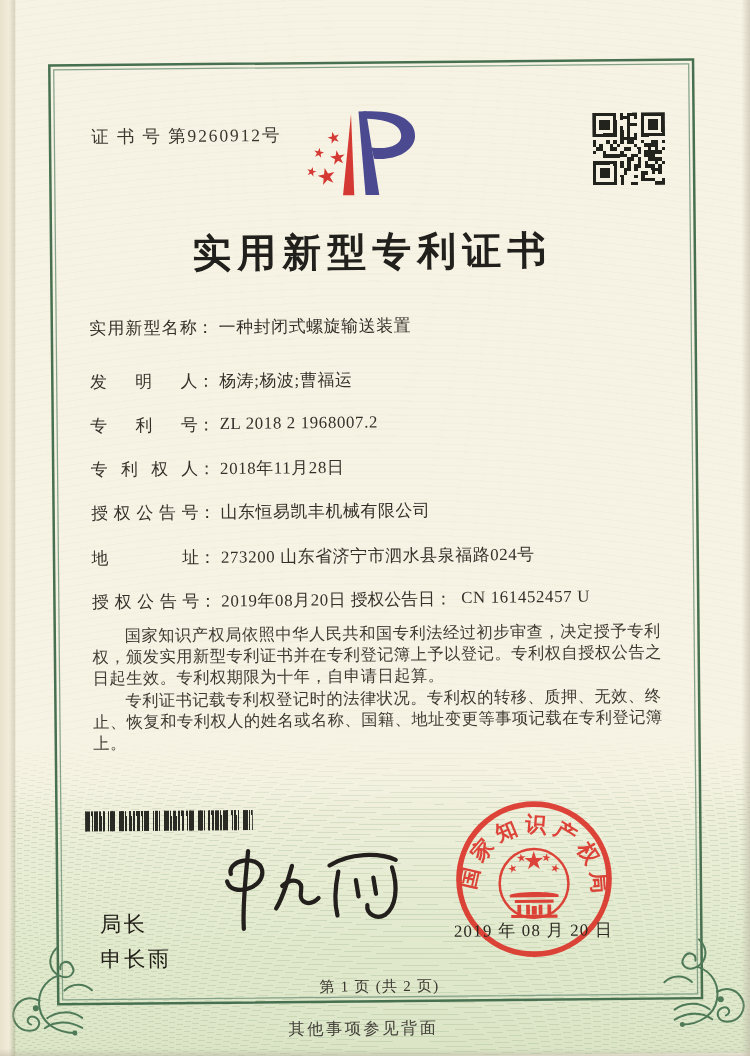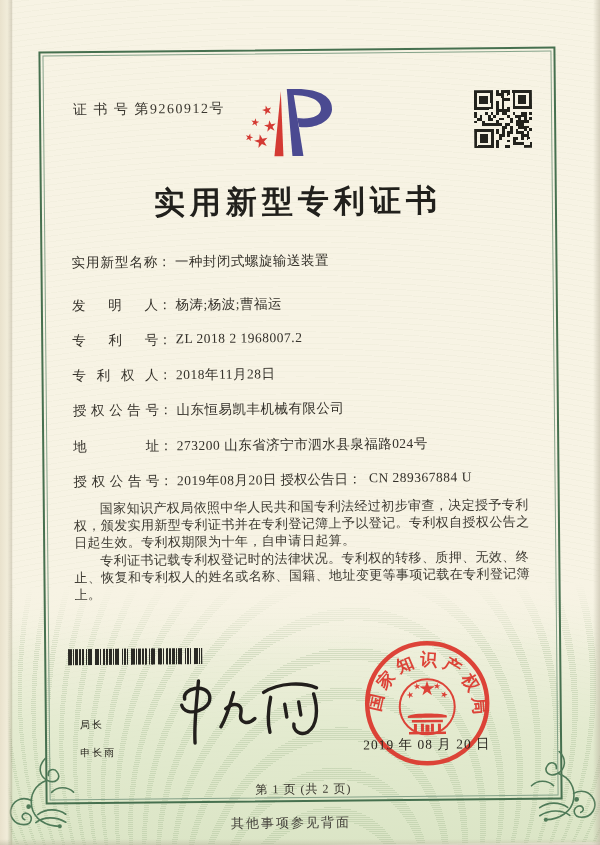--- a/index.html
+++ b/index.html
@@ -43,22 +43,22 @@
 
   .body-text{left:73px;top:498px;width:462px;font-size:13px;line-height:17.2px;
     color:#3e3b33;letter-spacing:.4px;}
   .body-text p{margin:0;text-indent:2em;}
 
   .barcode{left:66px;top:647px;width:134px;height:16px;
     background:
       repeating-linear-gradient(90deg,#2a2a25 0 2px,transparent 2px 7px),
       repeating-linear-gradient(90deg,#2a2a25 0 1px,transparent 1px 2px,#2a2a25 2px 4px,transparent 4px 5px,#2a2a25 5px 6px,transparent 6px 9px);}
 
-  .director{left:77px;top:709px;font-family:"Liberation Sans","DejaVu Sans",sans-serif;
-    font-size:10px;line-height:28px;color:#222019;letter-spacing:2px;}
+  .director{left:77px;top:724px;font-family:"Liberation Sans","DejaVu Sans",sans-serif;
+    font-size:17px;line-height:28px;color:#222019;letter-spacing:2px;}
   .signature{left:165px;top:668px;}
   .seal{left:352px;top:632px;z-index:3;}
   .seal-date{left:360px;top:737px;font-size:13.5px;letter-spacing:1px;color:#2b2821;z-index:4;}
 
   .page-info{left:0;right:0;top:781px;text-align:center;font-size:12px;color:#3a372f;letter-spacing:1px;}
   .back-note{left:0;right:26px;top:814px;text-align:center;font-size:13px;color:#43403a;letter-spacing:2px;}
 
   .ornament{z-index:2;}
   svg{display:block;}
 </style>
@@ -330,21 +330,21 @@
   <div class="abs field-row" style="top:400px">
     <span class="flabel">授权公告号</span><span class="fcolon">：</span><span class="fvalue">山东恒易凯丰机械有限公司</span>
   </div>
   <div class="abs field-row" style="top:436px">
     <span class="flabel">地址</span><span class="fcolon">：</span><span class="fvalue">273200 山东省济宁市泗水县泉福路024号</span>
   </div>
   <div class="abs field-row" style="top:471px;width:470px">
     <span class="flabel">授权公告号</span><span class="fcolon">：</span><span class="fvalue">2019年08月20日</span>
     <span class="grant-no">
       <span>授权公告日</span><span>：</span>
-      <span class="fvalue">CN 289367884 U</span>
+      <span class="fvalue">CN 161452457 U</span>
     </span>
   </div>
 
   <div class="abs body-text">
     <p>国家知识产权局依照中华人民共和国专利法经过初步审查，决定授予专利权，颁发实用新型专利证书并在专利登记簿上予以登记。专利权自授权公告之日起生效。专利权期限为十年，自申请日起算。</p>
     <p>专利证书记载专利权登记时的法律状况。专利权的转移、质押、无效、终止、恢复和专利权人的姓名或名称、国籍、地址变更等事项记载在专利登记簿上。</p>
   </div>
 
   <div class="abs barcode"></div>
 

